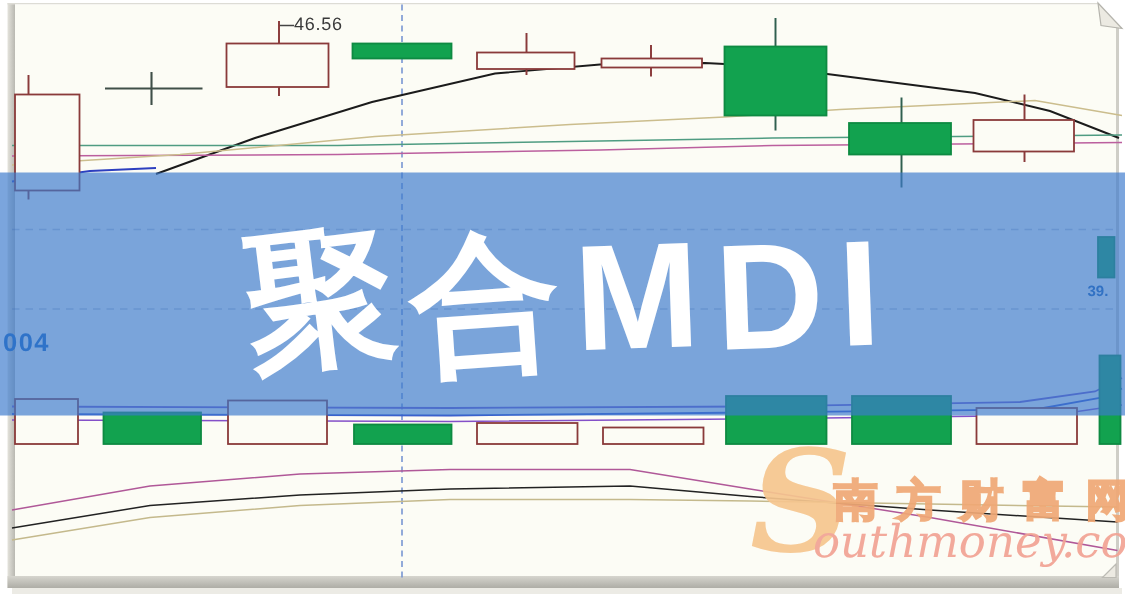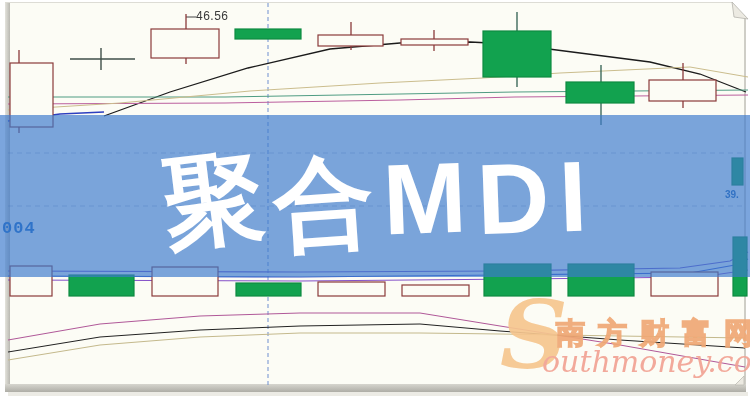--- a/index.html
+++ b/index.html
@@ -11,21 +11,21 @@
   #strip-left{left:5px;top:2px;width:5px;height:390px;background:linear-gradient(90deg,#e4e3dc,#b9b8b1);}
   #strip-bottom{left:5px;top:384px;width:741px;height:8px;background:linear-gradient(#d6d5ce,#aeada6);}
   #strip-right{left:744px;top:2px;width:2px;height:390px;background:#cfcec7;}
   #strip-top{left:5px;top:2px;width:741px;height:1px;background:#dddcd5;}
   #shadow-bottom{position:absolute;left:8px;top:392px;width:740px;height:4px;background:#ecebe5;}
   
   #chart{position:absolute;left:0;top:0;z-index:1;}
   
   .chart-label{position:absolute;z-index:2;line-height:1;text-align:center;}
   #price-tag{left:196px;top:10px;font-size:12px;color:#3a3a3a;letter-spacing:.5px;}
-  #left-partial{left:2px;top:220px;font-size:17px;color:#1565c0;font-weight:bold;letter-spacing:1px;font-family:Liberation Mono, monospace;}
+  #left-partial{left:2px;top:220px;font-size:17px;color:#1565c0;font-weight:bold;letter-spacing:1px;}
   #right-partial{left:725px;top:190px;font-size:10px;color:#1a5fb0;font-weight:bold;}
   
   #banner{position:absolute;left:0;top:115px;width:750px;height:162px;z-index:3;}
   #banner-text{position:absolute;left:0;top:118px;width:750px;height:160px;z-index:4;
     display:flex;justify-content:center;align-items:center;gap:10px;
     color:#ffffff;font-weight:800;font-size:100px;}
   #banner-text span{display:inline-block;line-height:1;}
   
   #watermark{position:absolute;left:498px;top:292px;width:252px;height:100px;z-index:5;opacity:.92;}
   #wm-s{position:absolute;left:2px;top:-4px;font-family:"DejaVu Serif",serif;font-style:italic;

